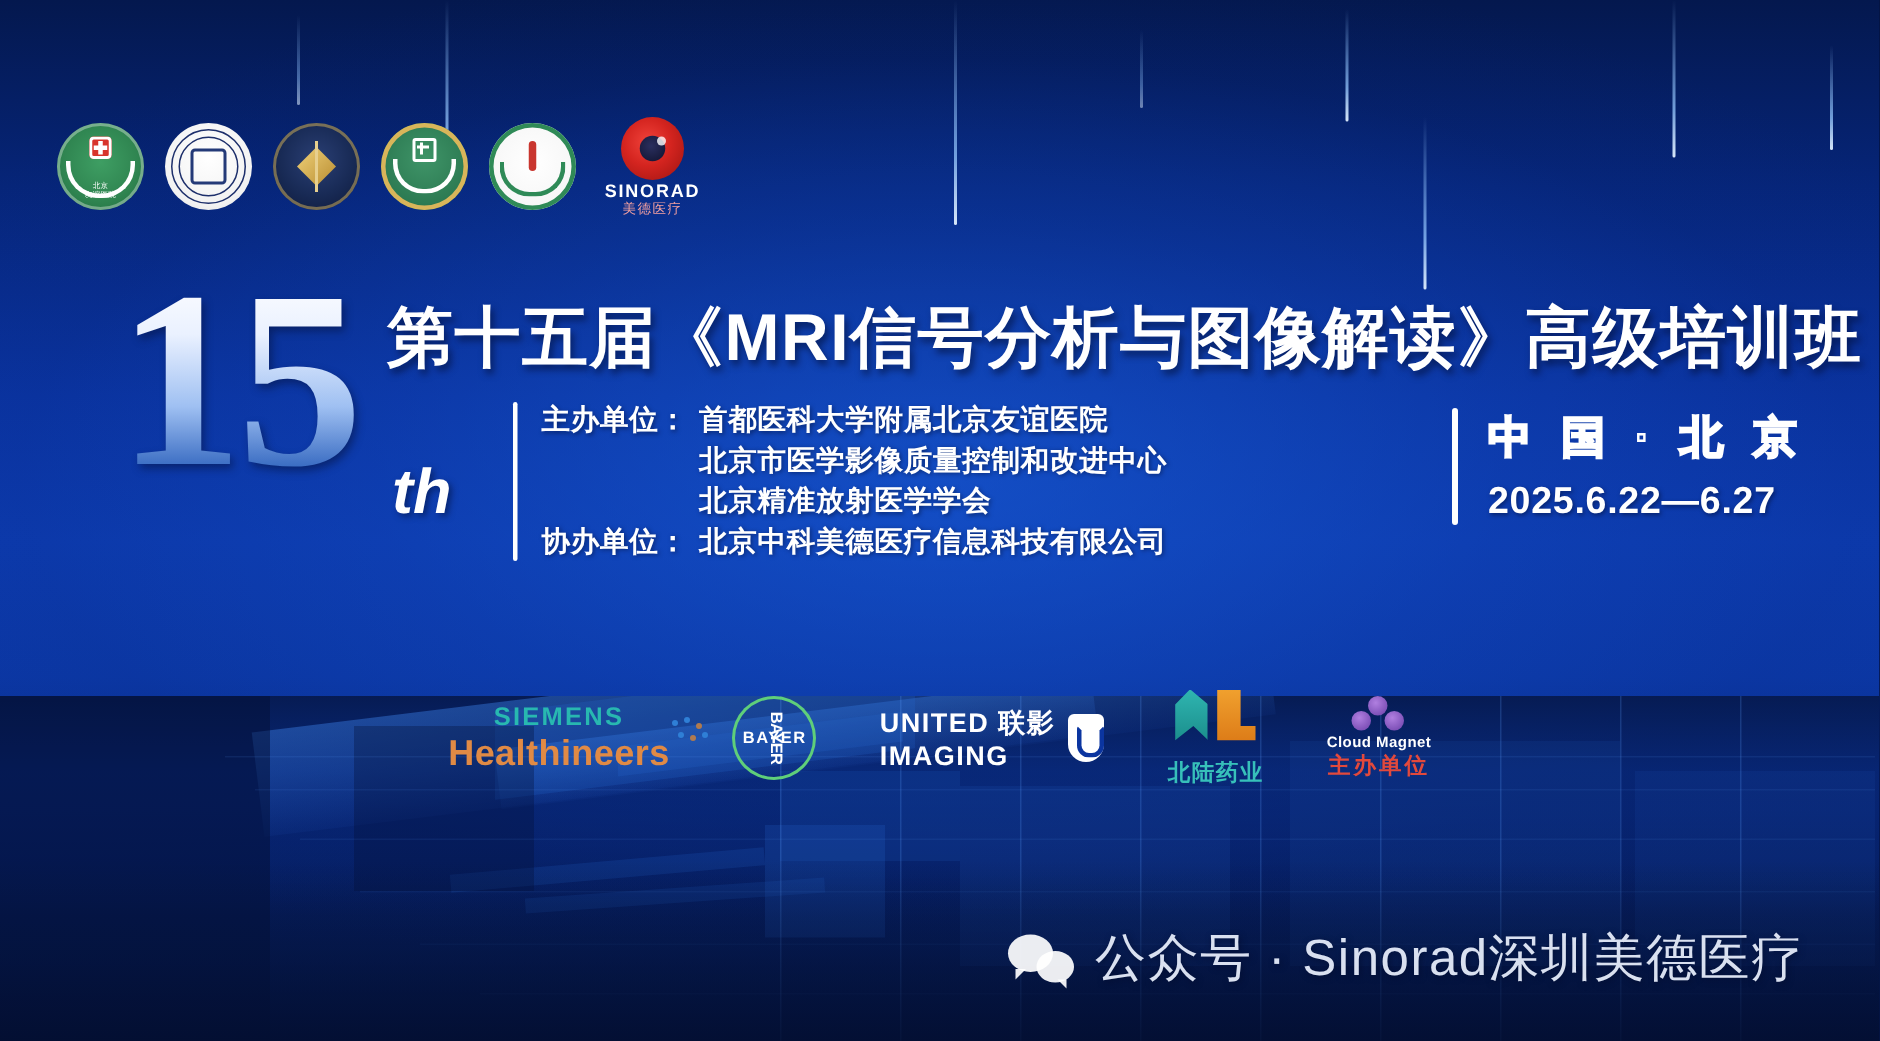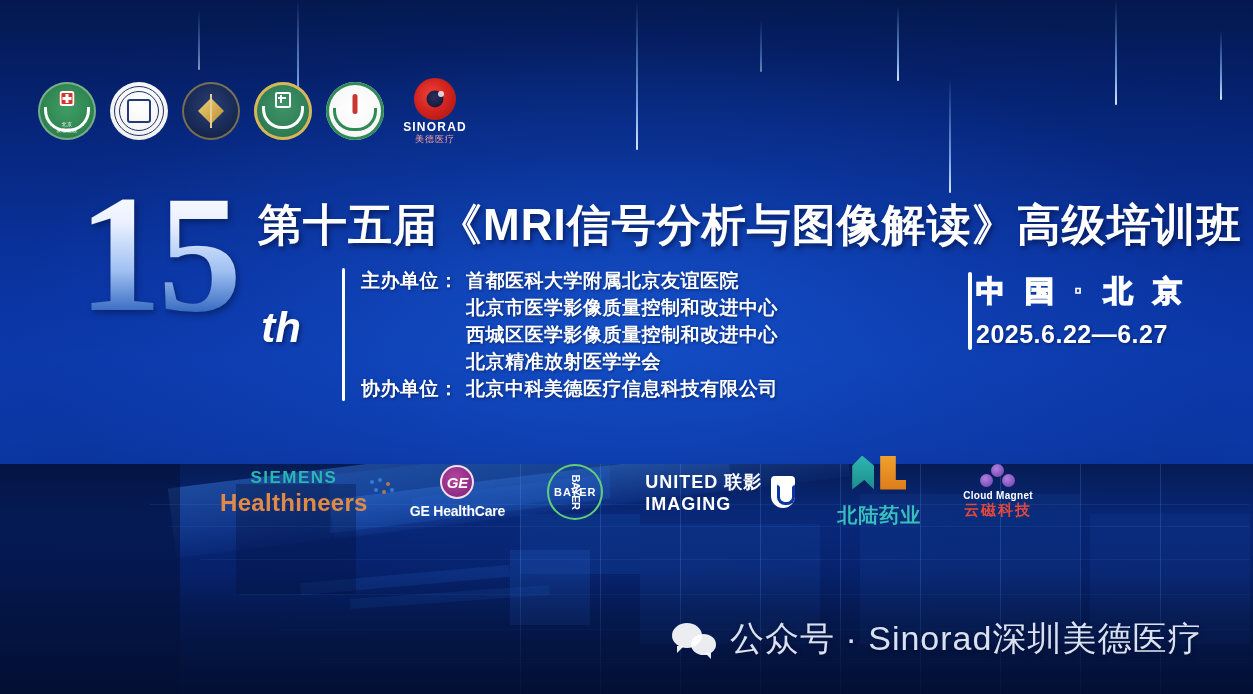--- a/index.html
+++ b/index.html
@@ -142,21 +142,21 @@
   .org{position:absolute;left:342px;top:268px;display:flex;gap:16px;}
   .org-rule{width:3px;background:#ffffff;border-radius:2px;}
   .org-rows{display:flex;flex-direction:column;gap:2px;}
   .org-row{display:flex;align-items:baseline;color:#ffffff;
     font-size:19px;line-height:25px;letter-spacing:.5px;
     text-shadow:1px 1px 3px rgba(2,10,40,.5);}
   .org-key{width:105px;flex:none;font-weight:bold;}
   .org-val{font-weight:bold;}
 
   
-  .place-block{position:absolute;left:968px;top:272px;display:flex;gap:4px;}
+  .place-block{position:absolute;left:968px;top:272px;display:flex;gap:20px;}
   .place-rule{width:4px;height:78px;background:#ffffff;border-radius:2px;}
   .place-col{display:flex;flex-direction:column;gap:8px;}
   .place{
     font-size:29px;font-weight:bold;letter-spacing:6px;
     color:transparent;
     -webkit-text-stroke:1.6px #ffffff;
     text-shadow:none;
   }
   .date{color:#ffffff;font-size:25px;font-weight:bold;letter-spacing:.5px;
     text-shadow:1px 1px 3px rgba(2,10,40,.5);}
@@ -201,21 +201,21 @@
   .uimg .u-shield:before{content:"";position:absolute;left:6px;top:8px;
     width:12px;height:15px;border:3px solid #0b35a0;border-radius:2px 2px 8px 8px;border-top-color:transparent;}
 
   .beilu .bl-mark{width:54px;height:34px;position:relative;}
   .beilu .bl-mark .l{position:absolute;left:0;top:0;width:22px;height:34px;
     background:linear-gradient(180deg,#2fb5b0,#1b8e8c);
     clip-path:polygon(0 30%,45% 0,100% 30%,100% 100%,55% 72%,0 100%);}
   .beilu .bl-mark .r{position:absolute;right:0;top:0;width:26px;height:34px;
     background:linear-gradient(180deg,#f0a02e,#dd7c18);
     clip-path:polygon(0 0,60% 0,60% 72%,100% 72%,100% 100%,0 100%);}
-  .beilu .bl-cn{color:#37c0ba;font-size:20px;font-weight:bold;letter-spacing:1px;margin-top:12px;}
+  .beilu .bl-cn{color:#37c0ba;font-size:15px;font-weight:bold;letter-spacing:1px;margin-top:12px;}
 
   .cloud .cm-mark{width:36px;height:24px;position:relative;}
   .cloud .cm-mark i{position:absolute;width:13px;height:13px;border-radius:50%;
     background:radial-gradient(circle at 40% 35%,#b07fe0,#6b3fa8);}
   .cloud .cm-en{color:#ffffff;font-size:10px;font-weight:bold;letter-spacing:.3px;margin-top:2px;}
   .cloud .cm-cn{color:#e2493c;font-size:15px;font-weight:bold;letter-spacing:2px;}
 
   
   .wechat{position:absolute;left:672px;top:616px;display:flex;align-items:center;gap:14px;}
   .wx-icon{position:relative;width:44px;height:32px;flex:none;}
@@ -326,24 +326,20 @@
       <div class="org-row">
         <span class="org-key">主办单位：</span>
         <span class="org-val">首都医科大学附属北京友谊医院</span>
       </div>
       <div class="org-row">
         <span class="org-key"></span>
         <span class="org-val">北京市医学影像质量控制和改进中心</span>
       </div>
       <div class="org-row">
         <span class="org-key"></span>
-        <span class="org-val">西城区医学影像质量控制和改进中心</span>
-      </div>
-      <div class="org-row">
-        <span class="org-key"></span>
         <span class="org-val">北京精准放射医学学会</span>
       </div>
       <div class="org-row">
         <span class="org-key">协办单位：</span>
         <span class="org-val">北京中科美德医疗信息科技有限公司</span>
       </div>
     </div>
   </div>
 
   <div class="place-block">
@@ -362,26 +358,20 @@
       <div class="dots">
         <i style="left:0;top:2px;"></i>
           <i style="left:8px;top:0;"></i>
         <i style="left:16px;top:4px;background:#b07a4e;"></i>
           <i style="left:4px;top:10px;"></i>
         <i style="left:12px;top:12px;background:#b07a4e;"></i>
           <i style="left:20px;top:10px;"></i>
       </div>
     </div>
 
-    <div class="sp ge">
-      <div class="badge">
-          <span>GE</span>
-        </div>
-      <div class="gname">GE HealthCare</div>
-    </div>
 
 
     <div class="sp">
       <div class="bayer">
         <div class="bh">BAYER</div>
         <div class="bv">BAYER</div>
       </div>
     </div>
 
     <div class="sp uimg">
@@ -400,21 +390,21 @@
       <div class="bl-cn">北陆药业</div>
     </div>
 
     <div class="sp cloud">
       <div class="cm-mark">
         <i style="left:11px;top:0;"></i>
           <i style="left:0;top:10px;"></i>
           <i style="left:22px;top:10px;"></i>
       </div>
       <div class="cm-en">Cloud Magnet</div>
-      <div class="cm-cn">云磁科技</div>
+      <div class="cm-cn">主办单位</div>
     </div>
   </div>
 
   <div class="wechat">
     <div class="wx-icon">
       <div class="b1"></div>
         <div class="b2"></div>
     </div>
     <div class="wx-text">公众号 · Sinorad深圳美德医疗</div>
   </div>

